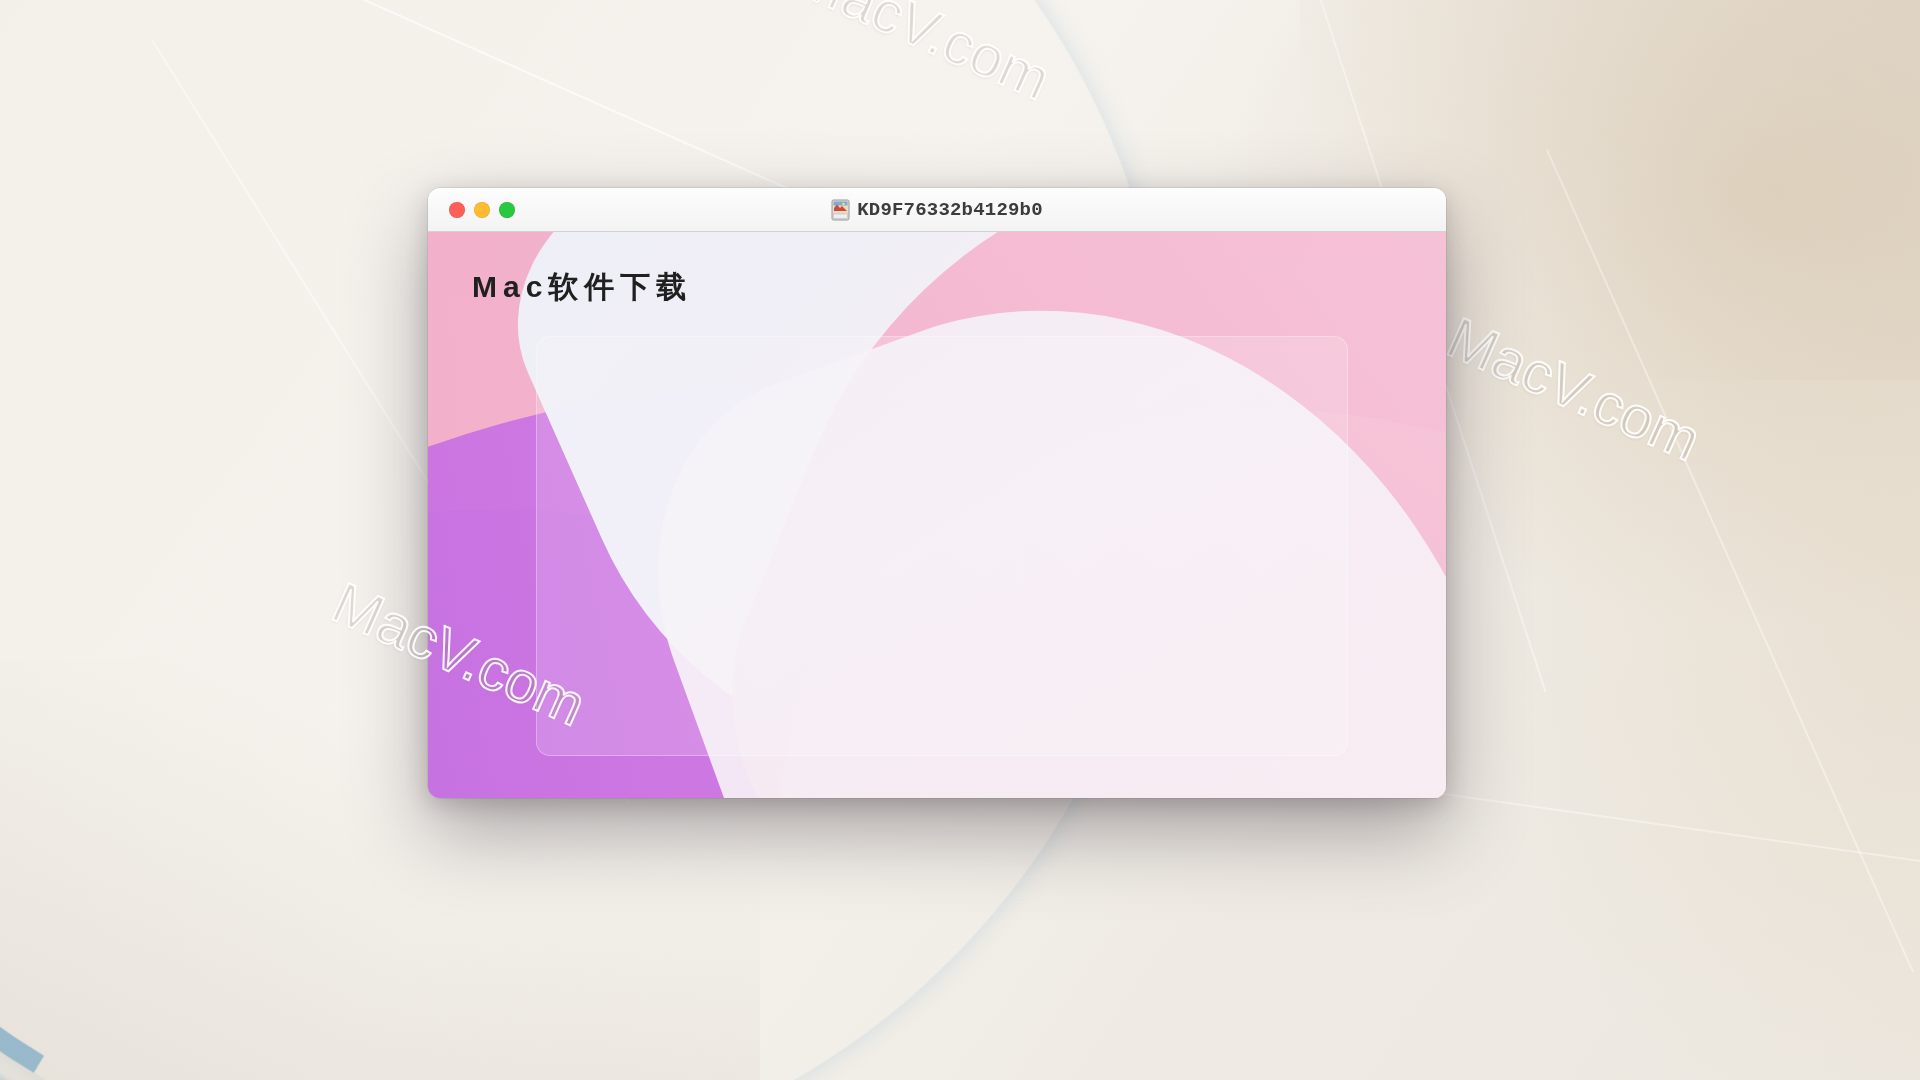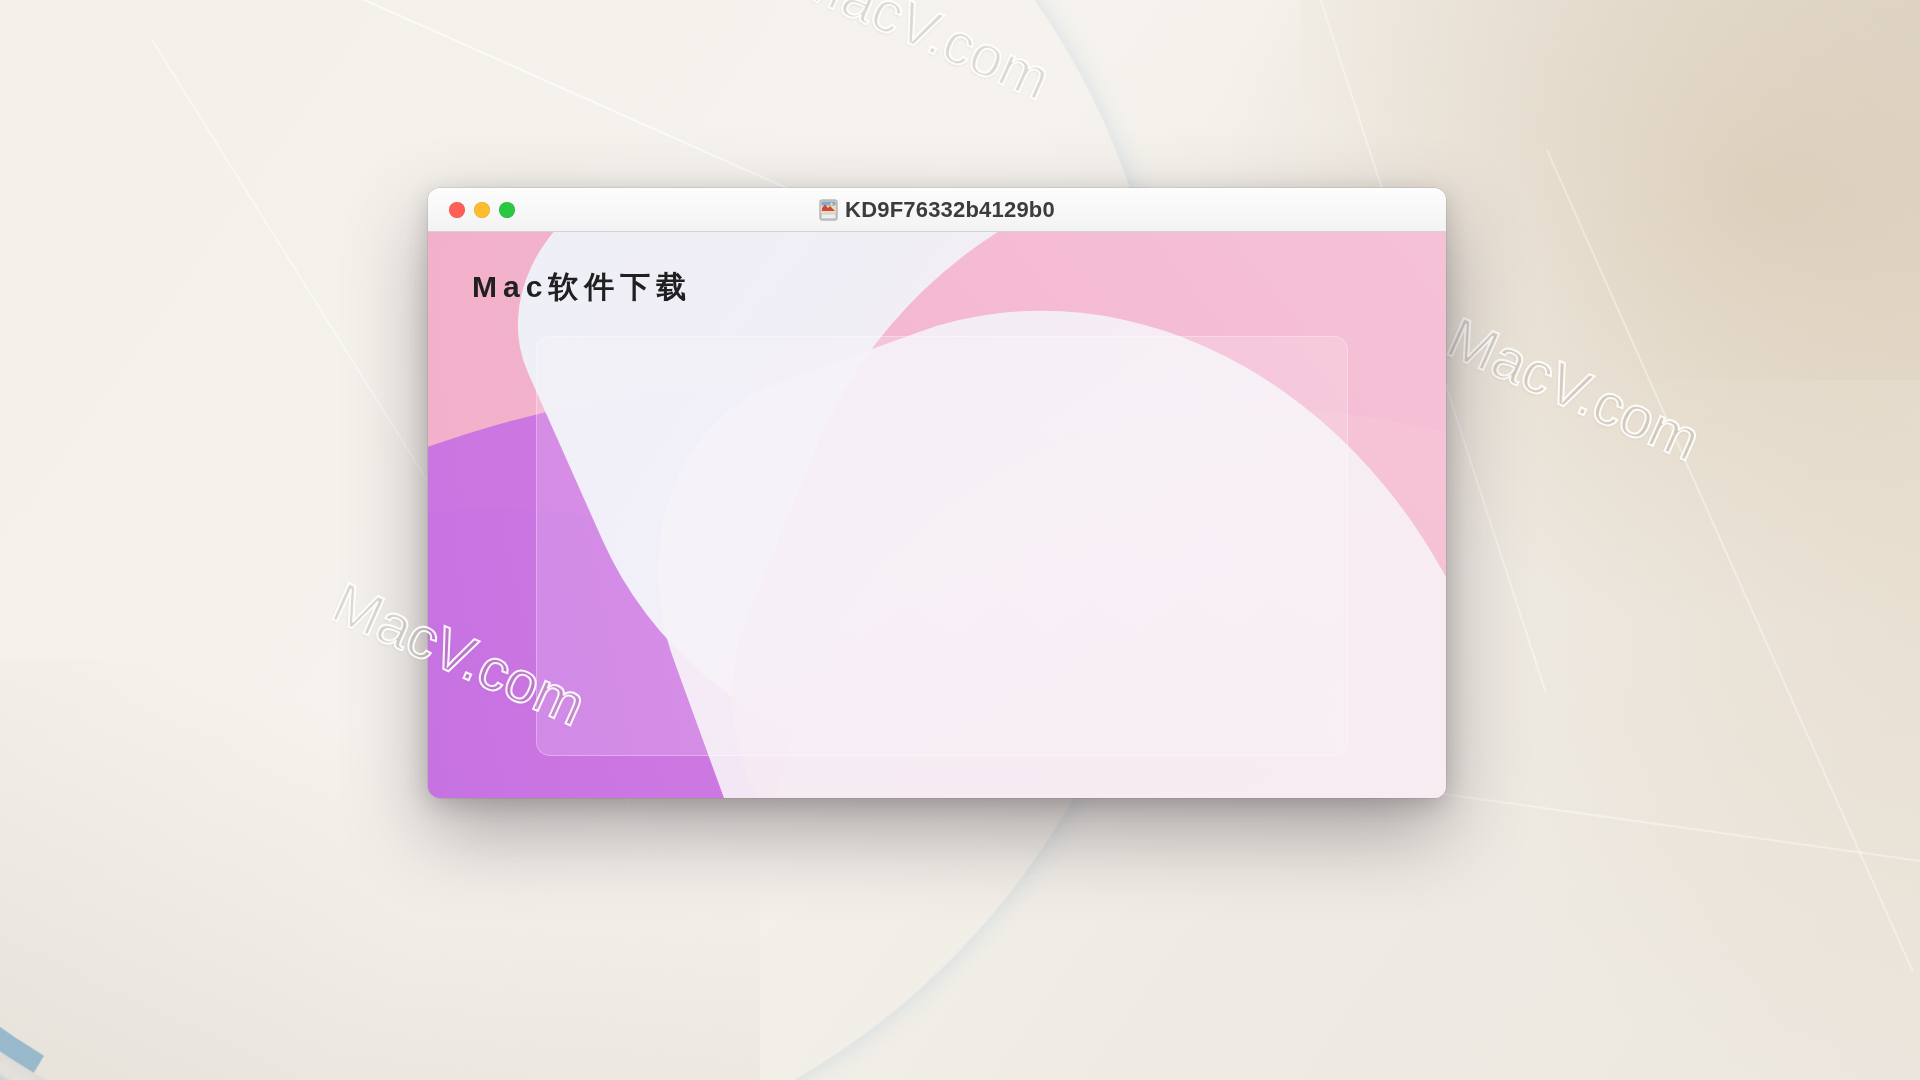--- a/index.html
+++ b/index.html
@@ -124,22 +124,23 @@
   .light.red{ background:#ff5f57; box-shadow:inset 0 0 0 0.5px rgba(0,0,0,.12); }
   .light.yellow{ background:#febc2e; box-shadow:inset 0 0 0 0.5px rgba(0,0,0,.12); }
   .light.green{ background:#28c840; box-shadow:inset 0 0 0 0.5px rgba(0,0,0,.12); }
   .title-center{
     position:absolute; left:0; right:0; top:0; bottom:0;
     display:flex; align-items:center; justify-content:center; gap:7px;
     pointer-events:none;
   }
   #disk-icon{ width:19px; height:22px; display:block; }
   #window-title{
-    font-size:22px; font-weight:700; color:#3c3c3c;
+    font-size:19px; font-weight:700; color:#3c3c3c;
     letter-spacing:0.2px;
+    font-family:Liberation Mono, monospace;
   }
 
   
   #dmg-body{
     position:relative;
     height:566px;
     overflow:hidden;
     background:linear-gradient(160deg,#eceff7 0%,#f2eef4 30%,#f6eef3 60%,#f7f0f4 100%);
   }
   .bgwave{ position:absolute; }

